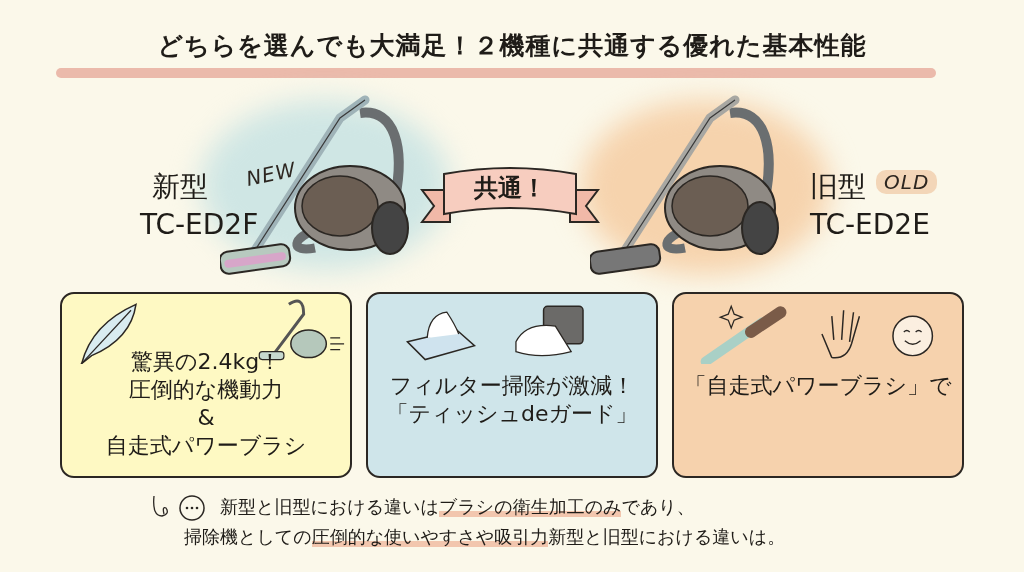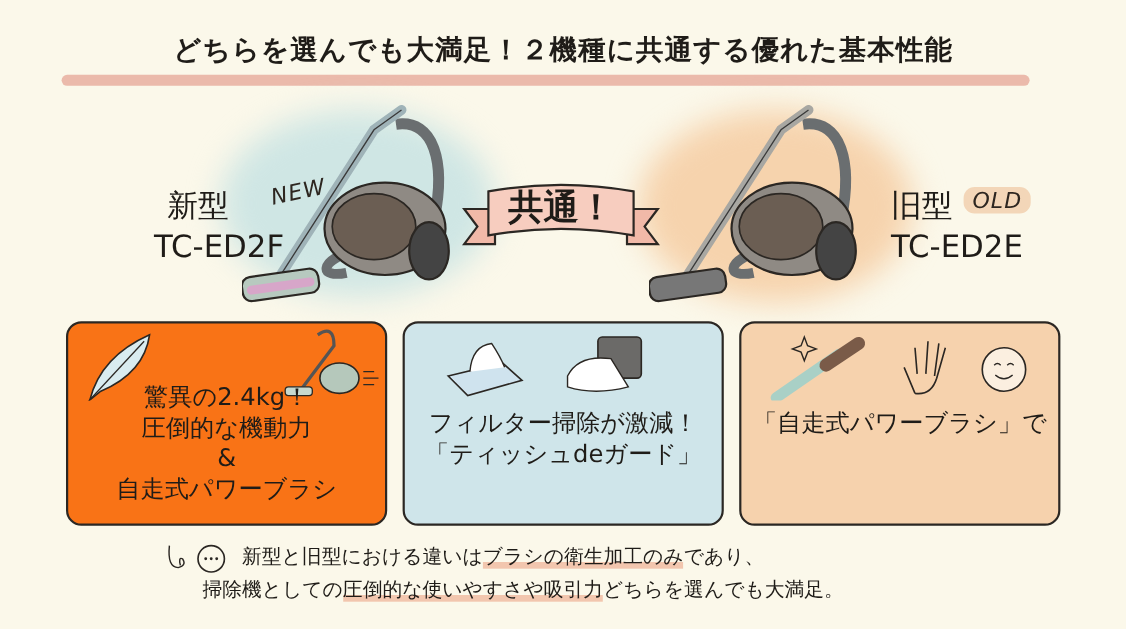--- a/index.html
+++ b/index.html
@@ -30,28 +30,28 @@
   .model-new .kind { padding-left: 12px; }
   .badge { position: absolute; font-size: 20px; font-style: italic; color: #2d2620; letter-spacing: 1px; }
   .badge-new { left: 246px; top: 162px; transform: rotate(-12deg); }
   .badge-old { left: 876px; top: 170px; background: #f3d6b8; padding: 0 8px; border-radius: 10px; }
   .vacuum { position: absolute; }
   .vac-new { left: 220px; top: 88px; }
   .vac-old { left: 590px; top: 88px; }
   .ribbon { position: absolute; left: 420px; top: 160px; width: 180px; height: 70px; }
   .ribbon-text {
     position: absolute; left: 420px; top: 170px; width: 180px; text-align: center;
-    font-size: 32px; font-weight: bold; line-height: 36px;
+    font-size: 24px; font-weight: bold; line-height: 36px;
   }
   
   .card {
     position: absolute; top: 292px; width: 292px; height: 186px;
     border: 2.5px solid #2b2723; border-radius: 14px; text-align: center;
   }
-  .card-1 { left: 60px; background: #f97316; }
+  .card-1 { left: 60px; background: #fef9c3; }
   .card-2 { left: 366px; background: #cfe5ea; }
   .card-3 { left: 672px; background: #f6d2ad; }
   .card-icons { position: absolute; left: 0; top: 0; width: 100%; height: 70px; }
   .card-text { position: absolute; left: 0; width: 100%; font-size: 22px; line-height: 28px; }
   .card-1 .card-text { top: 54px; }
   .card-2 .card-text { top: 78px; }
   .card-3 .card-text { top: 78px; }
   .card-text span { display: block; }
   
   .note { position: absolute; left: 150px; top: 492px; width: 780px; font-size: 18px; line-height: 30px; }
@@ -178,14 +178,14 @@
   <path d="M4 4 Q2 24 12 24 Q20 22 16 16 Q12 14 14 22" stroke="#2b2723" stroke-width="1.3" fill="none"></path>
   <g>
     <circle cx="42" cy="16" r="12" fill="none" stroke="#2b2723" stroke-width="1.5"></circle>
     <circle cx="37" cy="16" r="1.3" fill="#2b2723"></circle>
       <circle cx="42" cy="16" r="1.3" fill="#2b2723"></circle>
       <circle cx="47" cy="16" r="1.3" fill="#2b2723"></circle>
   </g>
 </svg>
 <div class="note">
   <span class="note-line note-line1"><span>新型と旧型における違いは</span><span class="hl">ブラシの衛生加工のみ</span><span>であり、</span></span>
-  <span class="note-line note-line2"><span>掃除機としての</span><span class="hl">圧倒的な使いやすさや吸引力</span><span>どちらを選んでも大満足。</span></span>
+  <span class="note-line note-line2"><span>掃除機としての</span><span class="hl">圧倒的な使いやすさや吸引力</span><span>新型と旧型における違いは。</span></span>
 </div>
 
 </body></html>

